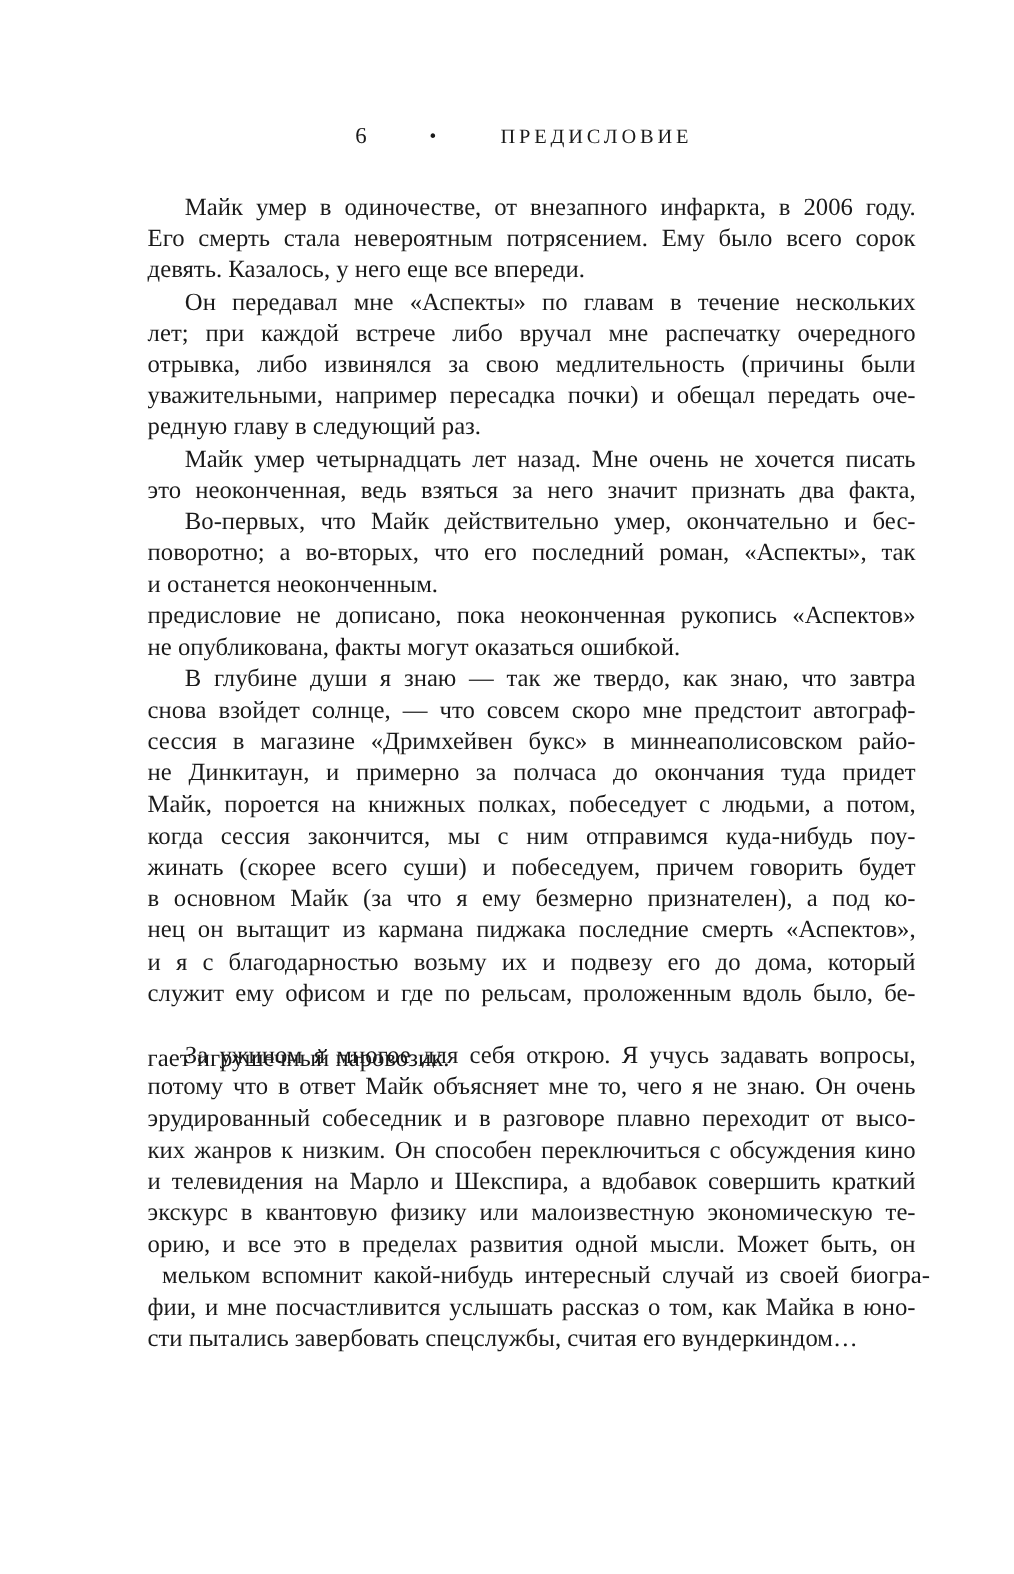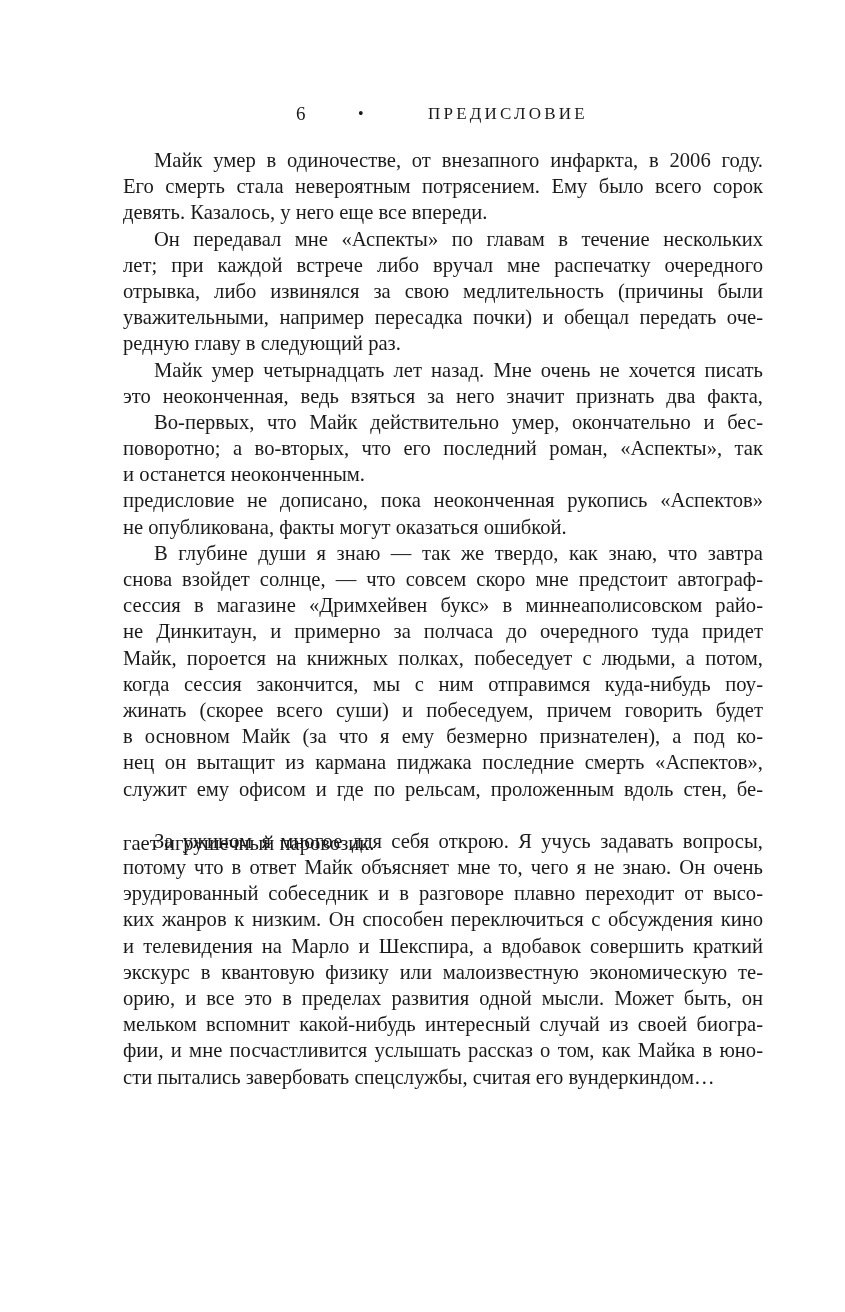--- a/index.html
+++ b/index.html
@@ -30,29 +30,29 @@
       top: 0;
     }
     .bullet {
       position: absolute;
       left: 358px;
       top: 0;
       font-size: 16px;
     }
     .section-title {
       position: absolute;
-      left: 428px;
+      left: 417px;
       top: 0;
       letter-spacing: 3.2px;
       font-size: 17px;
     }
     .text-block {
       position: absolute;
       left: 123px;
-      top: 147px;
+      top: 160px;
       width: 640px;
     }
     .line {
       display: block;
       height: 26.2px;
       font-size: 20.6px;
       line-height: 26.2px;
       text-align: justify;
       text-align-last: justify;
       white-space: nowrap;
@@ -116,35 +116,36 @@
 
   <div class="paragraph">
     <div class="line"><span class="line-inner" style="white-space: normal;">предисловие не дописано, пока неоконченная рукопись «Аспектов»</span></div>
     <div class="line last"><span class="line-inner" style="white-space: normal;">не опубликована, факты могут оказаться ошибкой.</span></div>
   </div>
 
   <div class="paragraph">
     <div class="line indent"><span class="line-inner" style="white-space: normal;">В глубине души я знаю — так же твердо, как знаю, что завтра</span></div>
     <div class="line"><span class="line-inner" style="white-space: normal;">снова взойдет солнце, — что совсем скоро мне предстоит автограф-</span></div>
     <div class="line"><span class="line-inner" style="white-space: normal;">сессия в магазине «Дримхейвен букс» в миннеаполисовском райо-</span></div>
-    <div class="line"><span class="line-inner" style="white-space: normal;">не Динкитаун, и примерно за полчаса до очередного туда придет</span></div>
+    <div class="line"><span class="line-inner" style="white-space: normal;">не Динкитаун, и примерно за полчаса до окончания туда придет</span></div>
     <div class="line"><span class="line-inner" style="white-space: normal;">Майк, пороется на книжных полках, побеседует с людьми, а потом,</span></div>
     <div class="line"><span class="line-inner" style="white-space: normal;">когда сессия закончится, мы с ним отправимся куда-нибудь поу-</span></div>
     <div class="line"><span class="line-inner" style="white-space: normal;">жинать (скорее всего суши) и побеседуем, причем говорить будет</span></div>
     <div class="line"><span class="line-inner" style="white-space: normal;">в основном Майк (за что я ему безмерно признателен), а под ко-</span></div>
     <div class="line"><span class="line-inner" style="white-space: normal;">нец он вытащит из кармана пиджака последние смерть «Аспектов»,</span></div>
-    <div class="line"><span class="line-inner" style="white-space: normal;">служит ему офисом и где по рельсам, проложенным вдоль стен, бе-</span></div>
+    <div class="line"><span class="line-inner" style="white-space: normal;">и я с благодарностью возьму их и подвезу его до дома, который</span></div>
+    <div class="line"><span class="line-inner" style="white-space: normal;">служит ему офисом и где по рельсам, проложенным вдоль было, бе-</span></div>
     <div class="line last"><span class="line-inner" style="white-space: normal; margin-top: 28px;">гает игрушечный паровозик.</span></div>
   </div>
 
   <div class="paragraph">
     <div class="line indent"><span class="line-inner" style="white-space: normal;">За ужином я многое для себя открою. Я учусь задавать вопросы,</span></div>
     <div class="line"><span class="line-inner" style="white-space: normal;">потому что в ответ Майк объясняет мне то, чего я не знаю. Он очень</span></div>
     <div class="line"><span class="line-inner" style="white-space: normal;">эрудированный собеседник и в разговоре плавно переходит от высо-</span></div>
     <div class="line"><span class="line-inner" style="white-space: normal;">ких жанров к низким. Он способен переключиться с обсуждения кино</span></div>
     <div class="line"><span class="line-inner" style="white-space: normal;">и телевидения на Марло и Шекспира, а вдобавок совершить краткий</span></div>
     <div class="line"><span class="line-inner" style="white-space: normal;">экскурс в квантовую физику или малоизвестную экономическую те-</span></div>
     <div class="line"><span class="line-inner" style="white-space: normal;">орию, и все это в пределах развития одной мысли. Может быть, он</span></div>
-    <div class="line"><span class="line-inner" style="white-space: normal;">мельком вспомнит какой-нибудь интересный случай из своей биогра-</span></div>
+    <div class="line"><span class="line-inner" style="white-space: normal; margin-left: 12px;">мельком вспомнит какой-нибудь интересный случай из своей биогра-</span></div>
     <div class="line"><span class="line-inner" style="white-space: normal;">фии, и мне посчастливится услышать рассказ о том, как Майка в юно-</span></div>
     <div class="line last"><span class="line-inner" style="white-space: normal;">сти пытались завербовать спецслужбы, считая его вундеркиндом…</span></div>
   </div>
 </div>
 
 </body></html>

